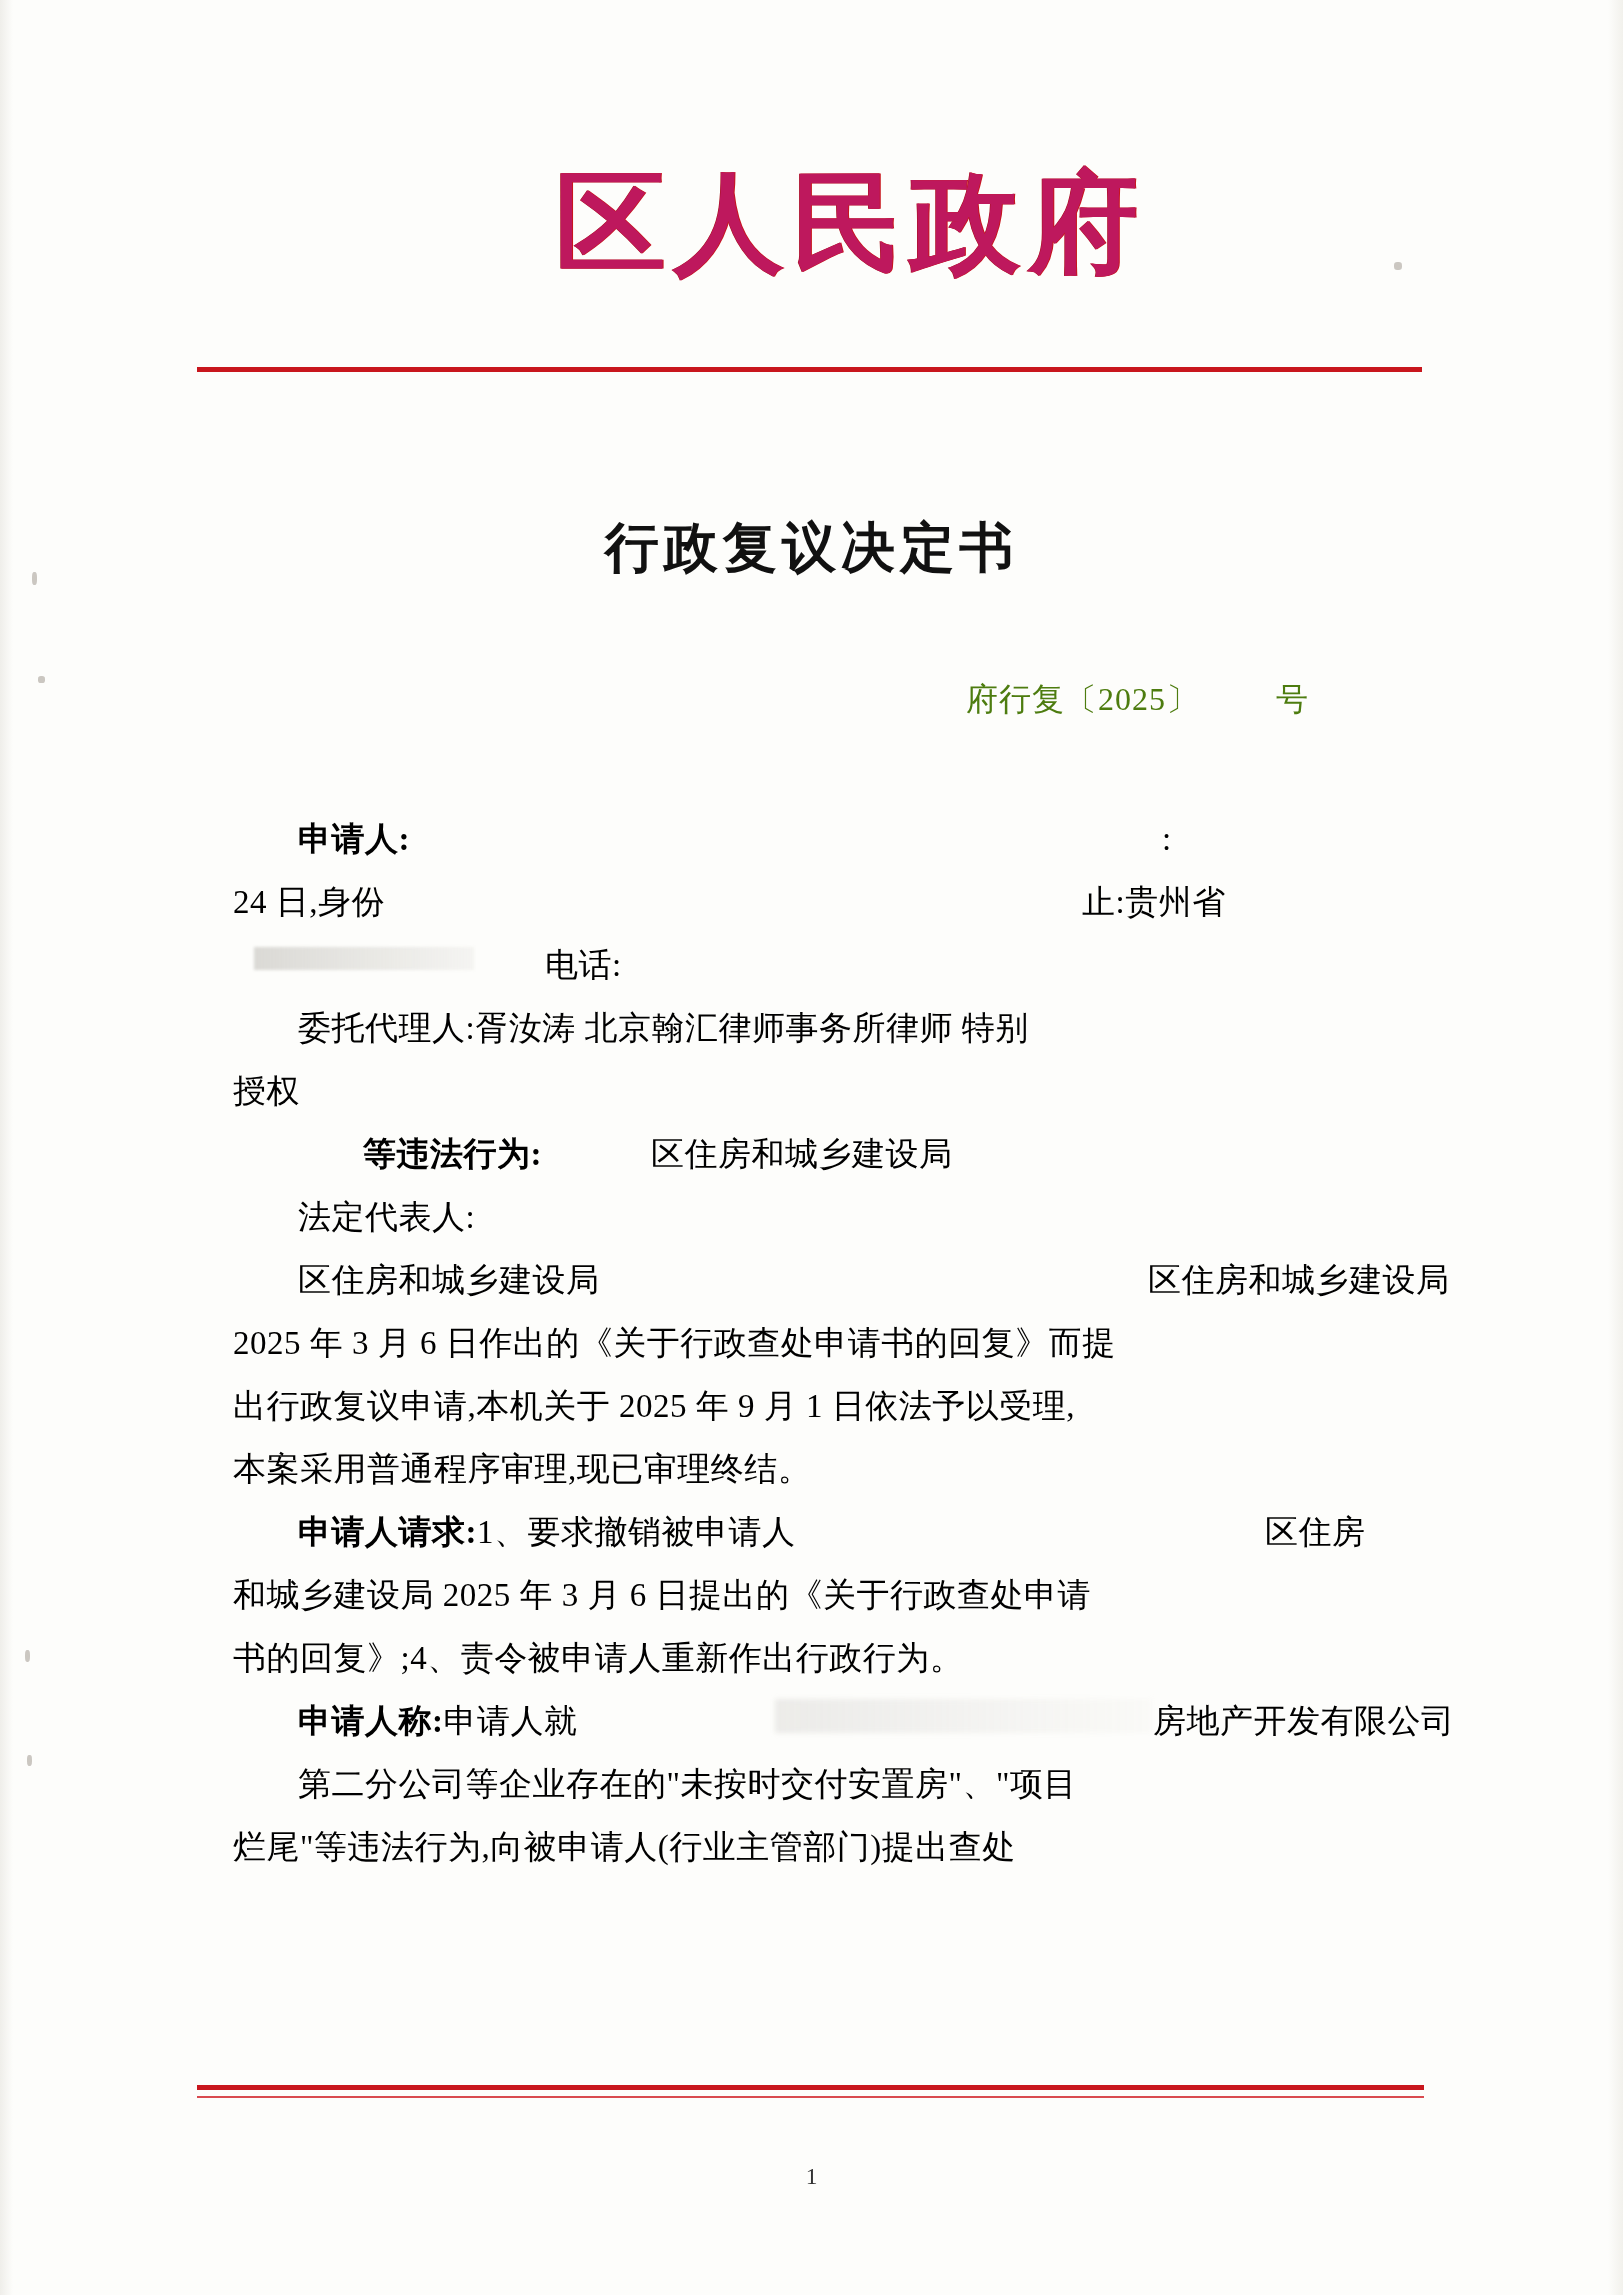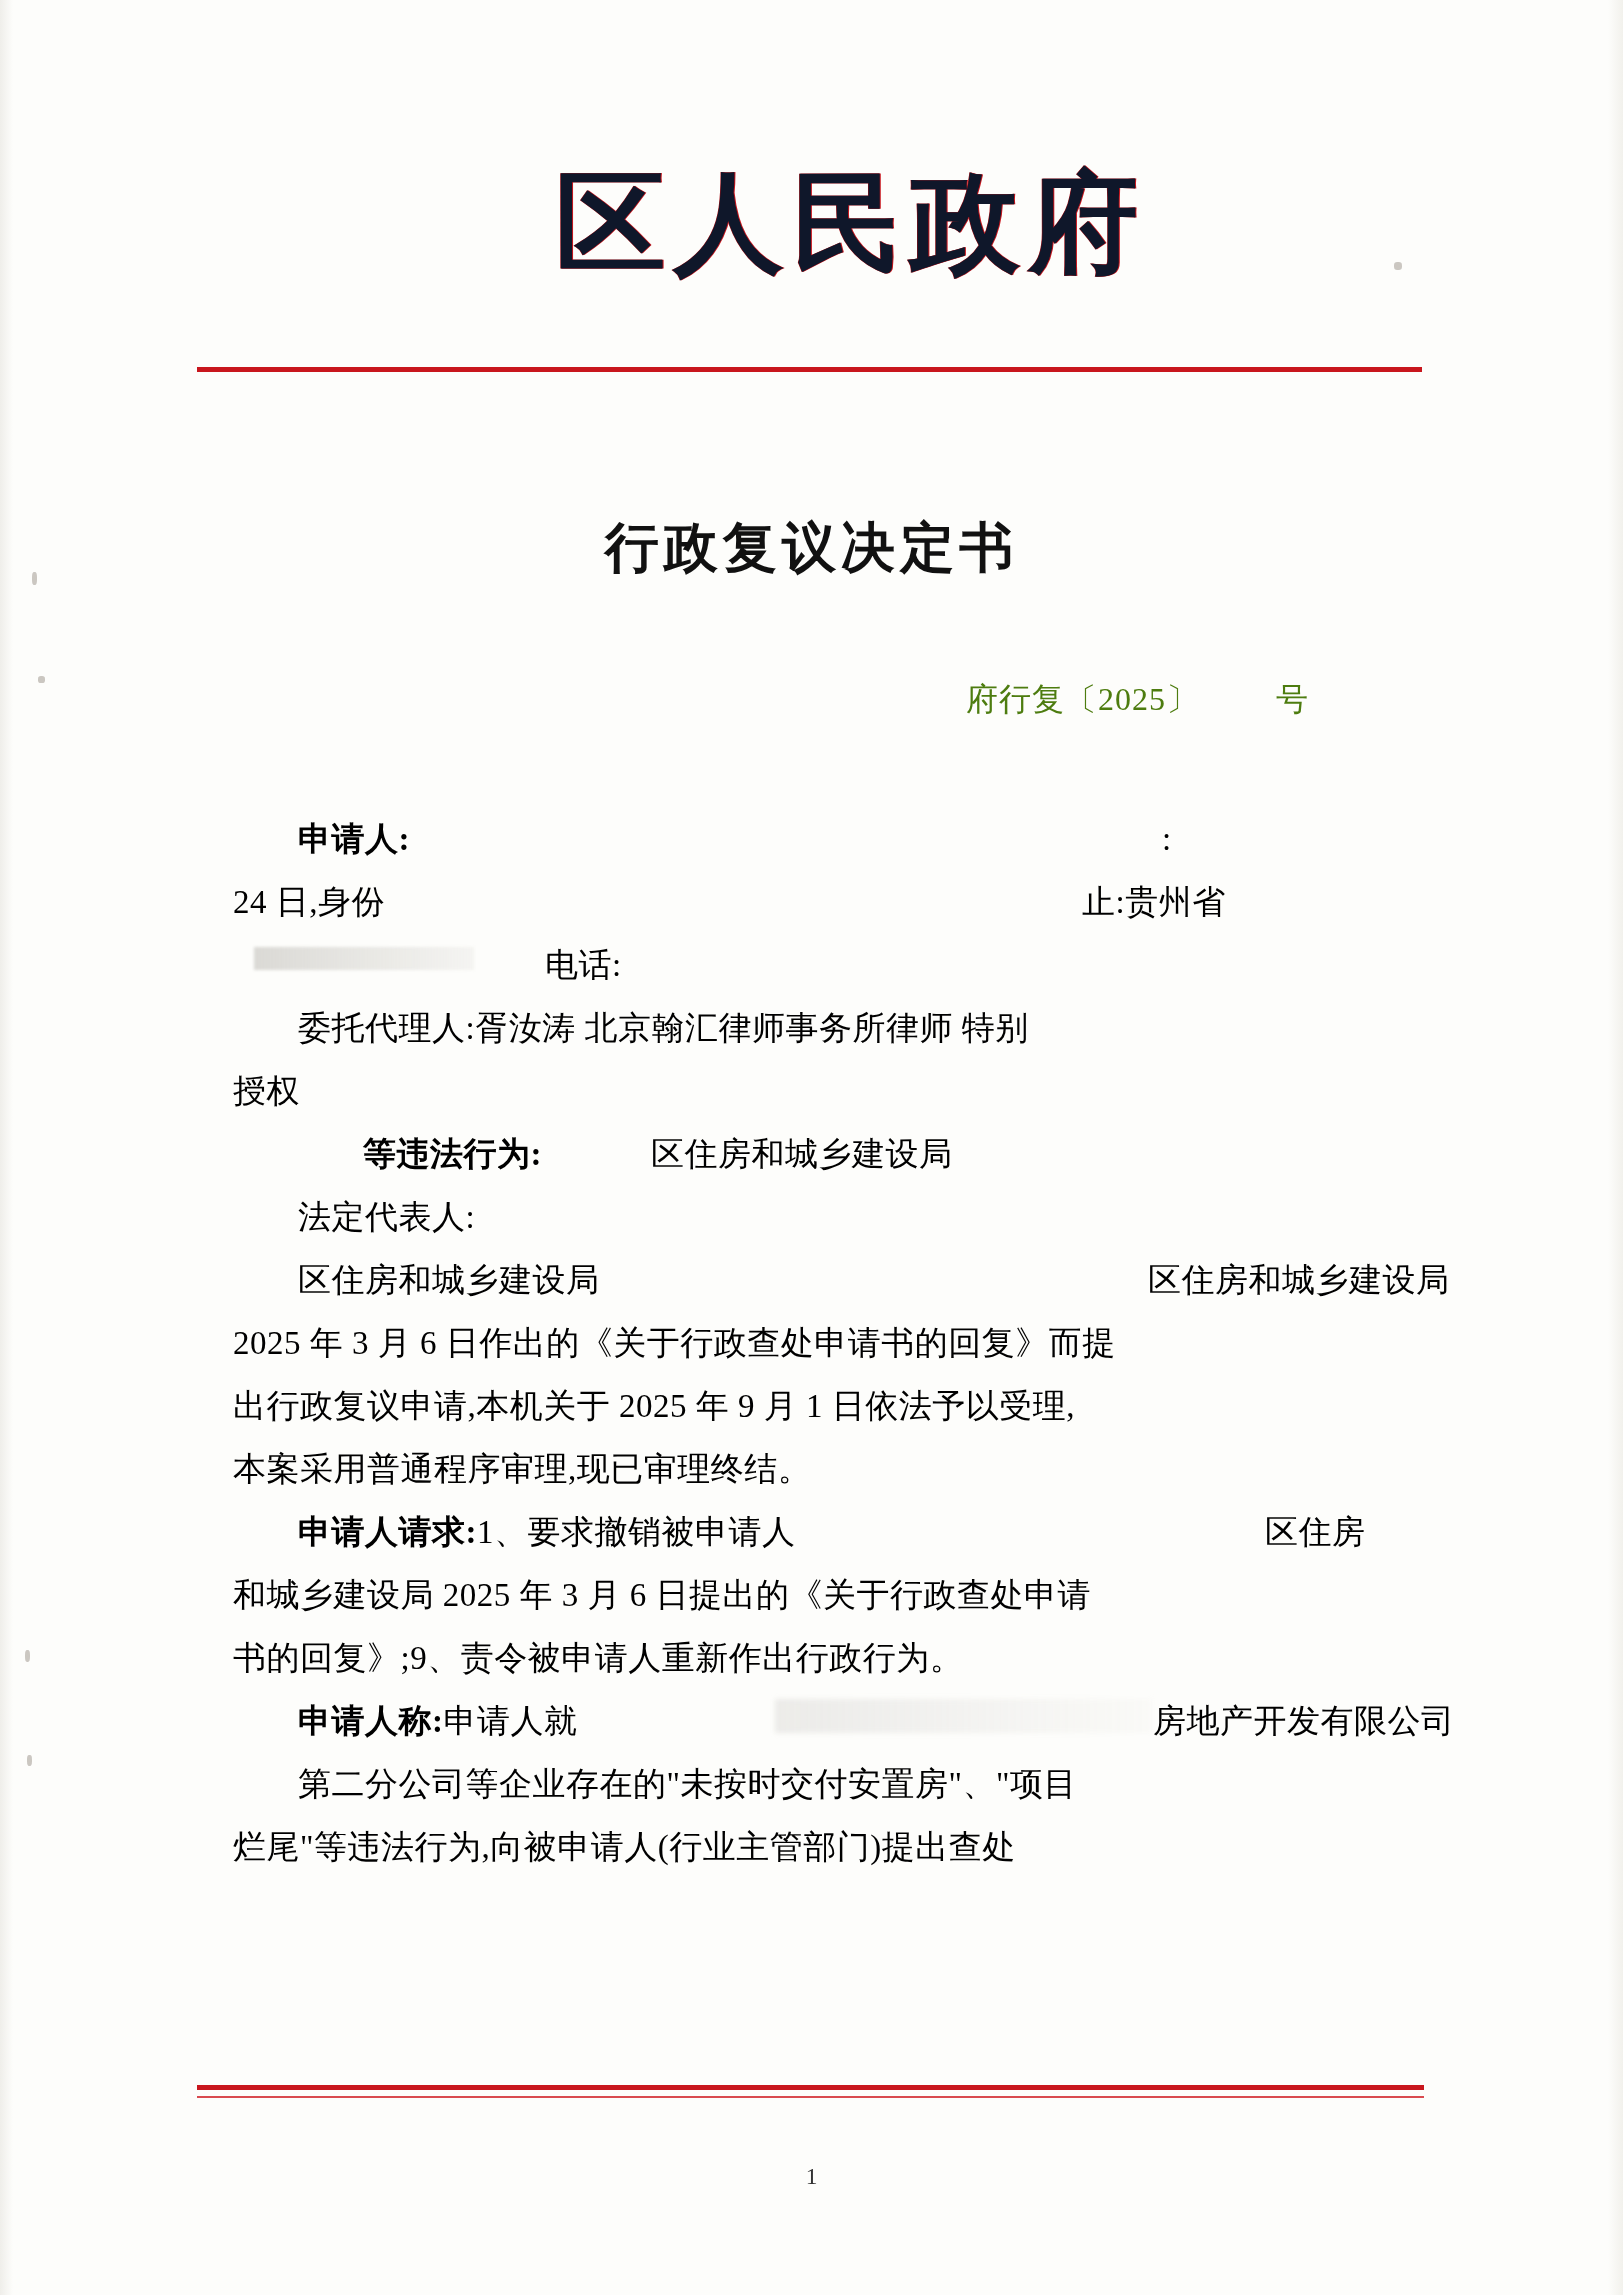--- a/index.html
+++ b/index.html
@@ -48,21 +48,21 @@
     top: 169px;
     width: 100%;
     text-align: center;
   }
   .letterhead-title {
     font-family: "Liberation Serif", "DejaVu Serif", serif;
     font-weight: 700;
     font-size: 110px;
     line-height: 1;
     letter-spacing: 8.2px;
-    color: #0f172a;
+    color: #be185d;
     text-shadow: 1px 0 0 #c8161d, -0.5px 0 0 #a51016;
     padding-left: 79px;
     white-space: nowrap;
   }
   .rule-top {
     position: absolute;
     left: 197px;
     top: 367px;
     width: 1225px;
     height: 4.6px;
@@ -269,21 +269,21 @@
     </div>
     <div class="p">2025 年 3 月 6 日作出的《关于行政查处申请书的回复》而提</div>
     <div class="p">出行政复议申请,本机关于 2025 年 9 月 1 日依法予以受理,</div>
     <div class="p">本案采用普通程序审理,现已审理终结。</div>
 
     <div class="p row-request1">
       <span class="a"><span class="bold">申请人请求:</span><span>1、要求撤销被申请人</span></span>
       <span class="b">区住房</span>
     </div>
     <div class="p">和城乡建设局 2025 年 3 月 6 日提出的《关于行政查处申请</div>
-    <div class="p">书的回复》;9、责令被申请人重新作出行政行为。</div>
+    <div class="p">书的回复》;4、责令被申请人重新作出行政行为。</div>
 
     <div class="p row-claim">
       <span class="a"><span class="bold">申请人称:</span><span>申请人就</span></span>
       <span class="blur"></span>
       <span class="b">房地产开发有限公司</span>
     </div>
     <div class="p indent">第二分公司等企业存在的"未按时交付安置房"、"项目</div>
     <div class="p">烂尾"等违法行为,向被申请人(行业主管部门)提出查处</div>
 
   </div>

